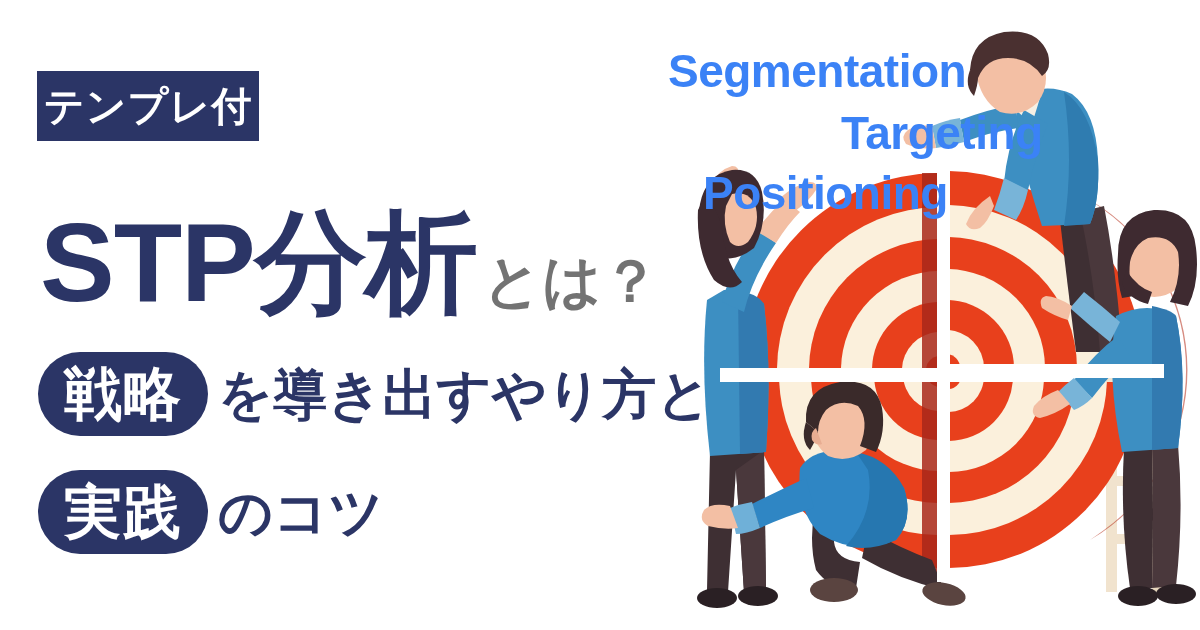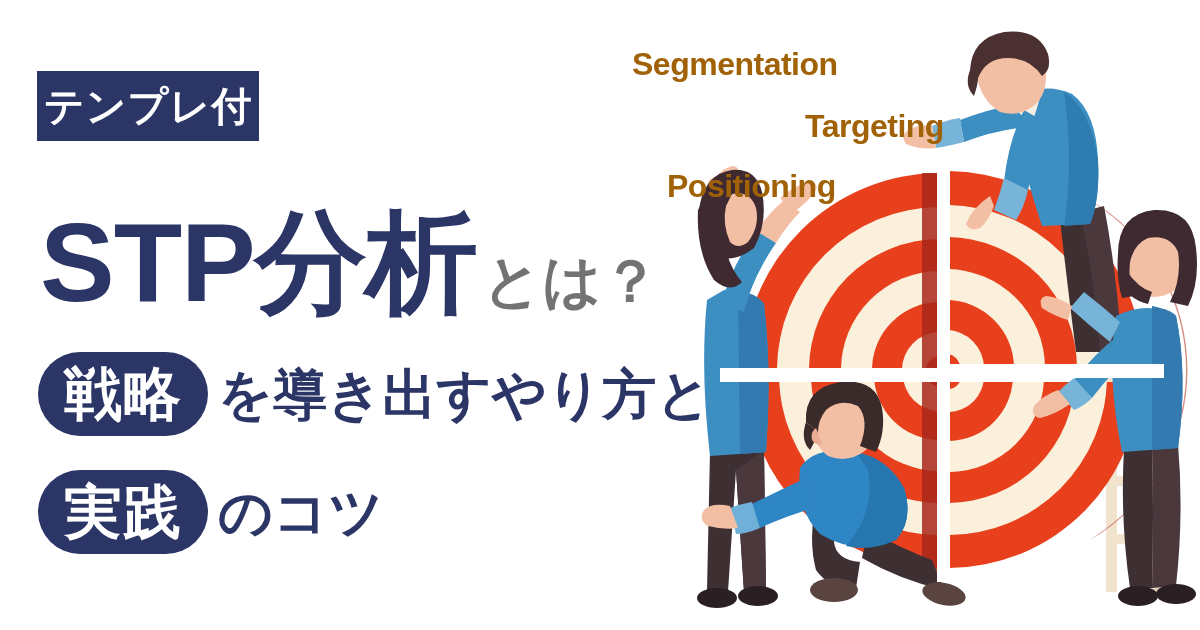--- a/index.html
+++ b/index.html
@@ -94,27 +94,28 @@
     font-size: 54px;
     font-weight: bold;
     line-height: 1;
     margin-left: 10px;
     letter-spacing: 0px;
   }
 
   
   .stp-word {
     position: absolute;
-    color: #a16207;
-    font-size: 32px;
+    color: #3b82f6;
+    font-size: 46px;
     font-weight: bold;
     line-height: 1;
     white-space: nowrap;
     letter-spacing: -0.5px;
     z-index: 40;
+    margin-left: 36px;
   }
   .stp-word-0 { left: 632px; top: 48px; }
   .stp-word-1 { left: 805px; top: 110px; }
   .stp-word-2 { left: 667px; top: 170px; }
 
   
   .illus {
     position: absolute;
     left: 660px;
     top: 0px;

